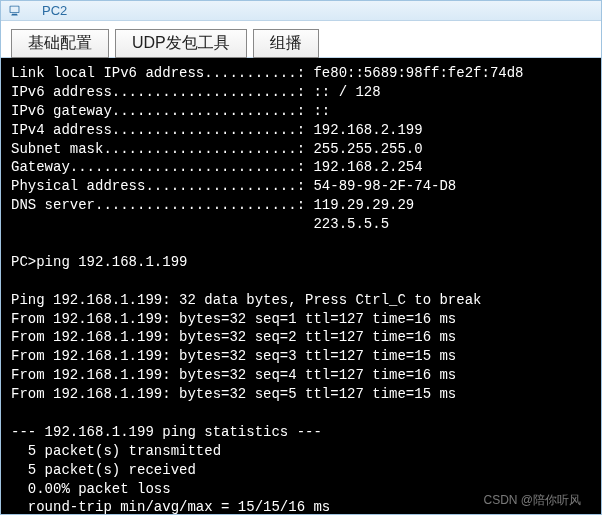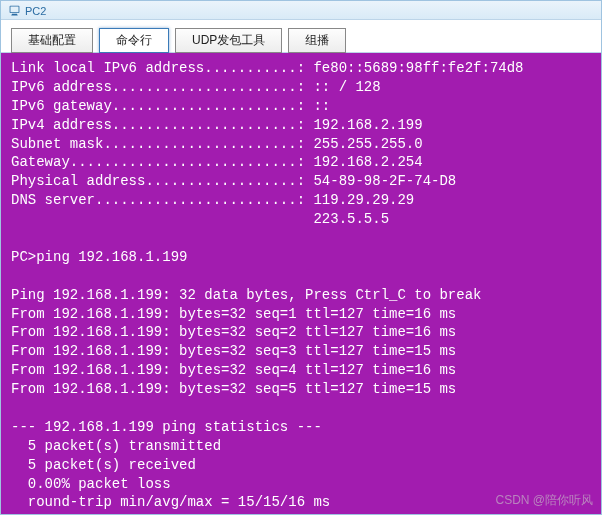--- a/index.html
+++ b/index.html
@@ -15,68 +15,68 @@
     border: 1px solid #9fc3e0;
     width: 100%;
     height: 100%;
     display: flex;
     flex-direction: column;
   }
   .titlebar {
     background: linear-gradient(#eaf3fb, #d9eaf7);
     border-bottom: 1px solid #bcd4e8;
     color: #2b6ca3;
-    font-size: 11px;
+    font-size: 13px;
     padding: 2px 6px;
     display: flex;
-    align-items: flex-end;
-    gap: 4px;
+    align-items: center;
+    gap: 21px;
   }
   .titlebar .icon {
     width: 14px; height: 14px;
     display: inline-flex; align-items: center; justify-content: center;
   }
   .tabs {
     background: #fff;
     border-bottom: 1px solid #bcd4e8;
     padding: 7px 10px 0 10px;
     display: flex;
     gap: 6px;
   }
   .tab {
     border: 1px solid #888;
     background: linear-gradient(#fdfdfd, #ededed);
     padding: 3px 16px;
-    font-size: 12px;
+    font-size: 16px;
     color: #222;
     cursor: pointer;
     position: relative;
     top: 1px;
     white-space: nowrap;
   }
   .tab.active {
     border: 1px solid #3a7ab8;
     background: #fff;
     box-shadow: 0 0 3px rgba(58,122,184,0.6);
   }
   .console {
     flex: 1;
-    background: #a21caf;
+    background: #000000;
     color: #fff;
     font-family: "Consolas", "Courier New", monospace;
     font-size: 14px;
     line-height: 1.35;
     padding: 6px 10px;
     white-space: pre;
     overflow: hidden;
     position: relative;
   }
   .watermark {
     position: absolute;
-    right: 8px;
+    right: 20px;
     bottom: 6px;
     font-size: 12px;
     color: rgba(200,200,200,0.6);
     font-family: "Microsoft YaHei", Arial, sans-serif;
     margin-left: 22px;
   }
 </style>
 </head>
 <body>
 
@@ -85,21 +85,20 @@
     <span class="icon">
       <svg width="13" height="13" viewBox="0 0 16 16">
           <path fill="#2b6ca3" d="M3 2h10a1 1 0 0 1 1 1v7a1 1 0 0 1-1 1H3a1 1 0 0 1-1-1V3a1 1 0 0 1 1-1Zm0 1v7h10V3H3Zm2 9h6l1 2H4l1-2Z"></path>
         </svg>
     </span>
     <span>PC2</span>
   </div>
 
   <div class="tabs">
     <div class="tab">基础配置</div>
-    <div class="tab active">命令行</div>
     <div class="tab">UDP发包工具</div>
     <div class="tab">组播</div>
   </div>
 
   <div class="console"><span>Link local IPv6 address...........: fe80::5689:98ff:fe2f:74d8</span>
 <span>IPv6 address......................: :: / 128</span>
 <span>IPv6 gateway......................: ::</span>
 <span>IPv4 address......................: 192.168.2.199</span>
 <span>Subnet mask.......................: 255.255.255.0</span>
 <span>Gateway...........................: 192.168.2.254</span>

